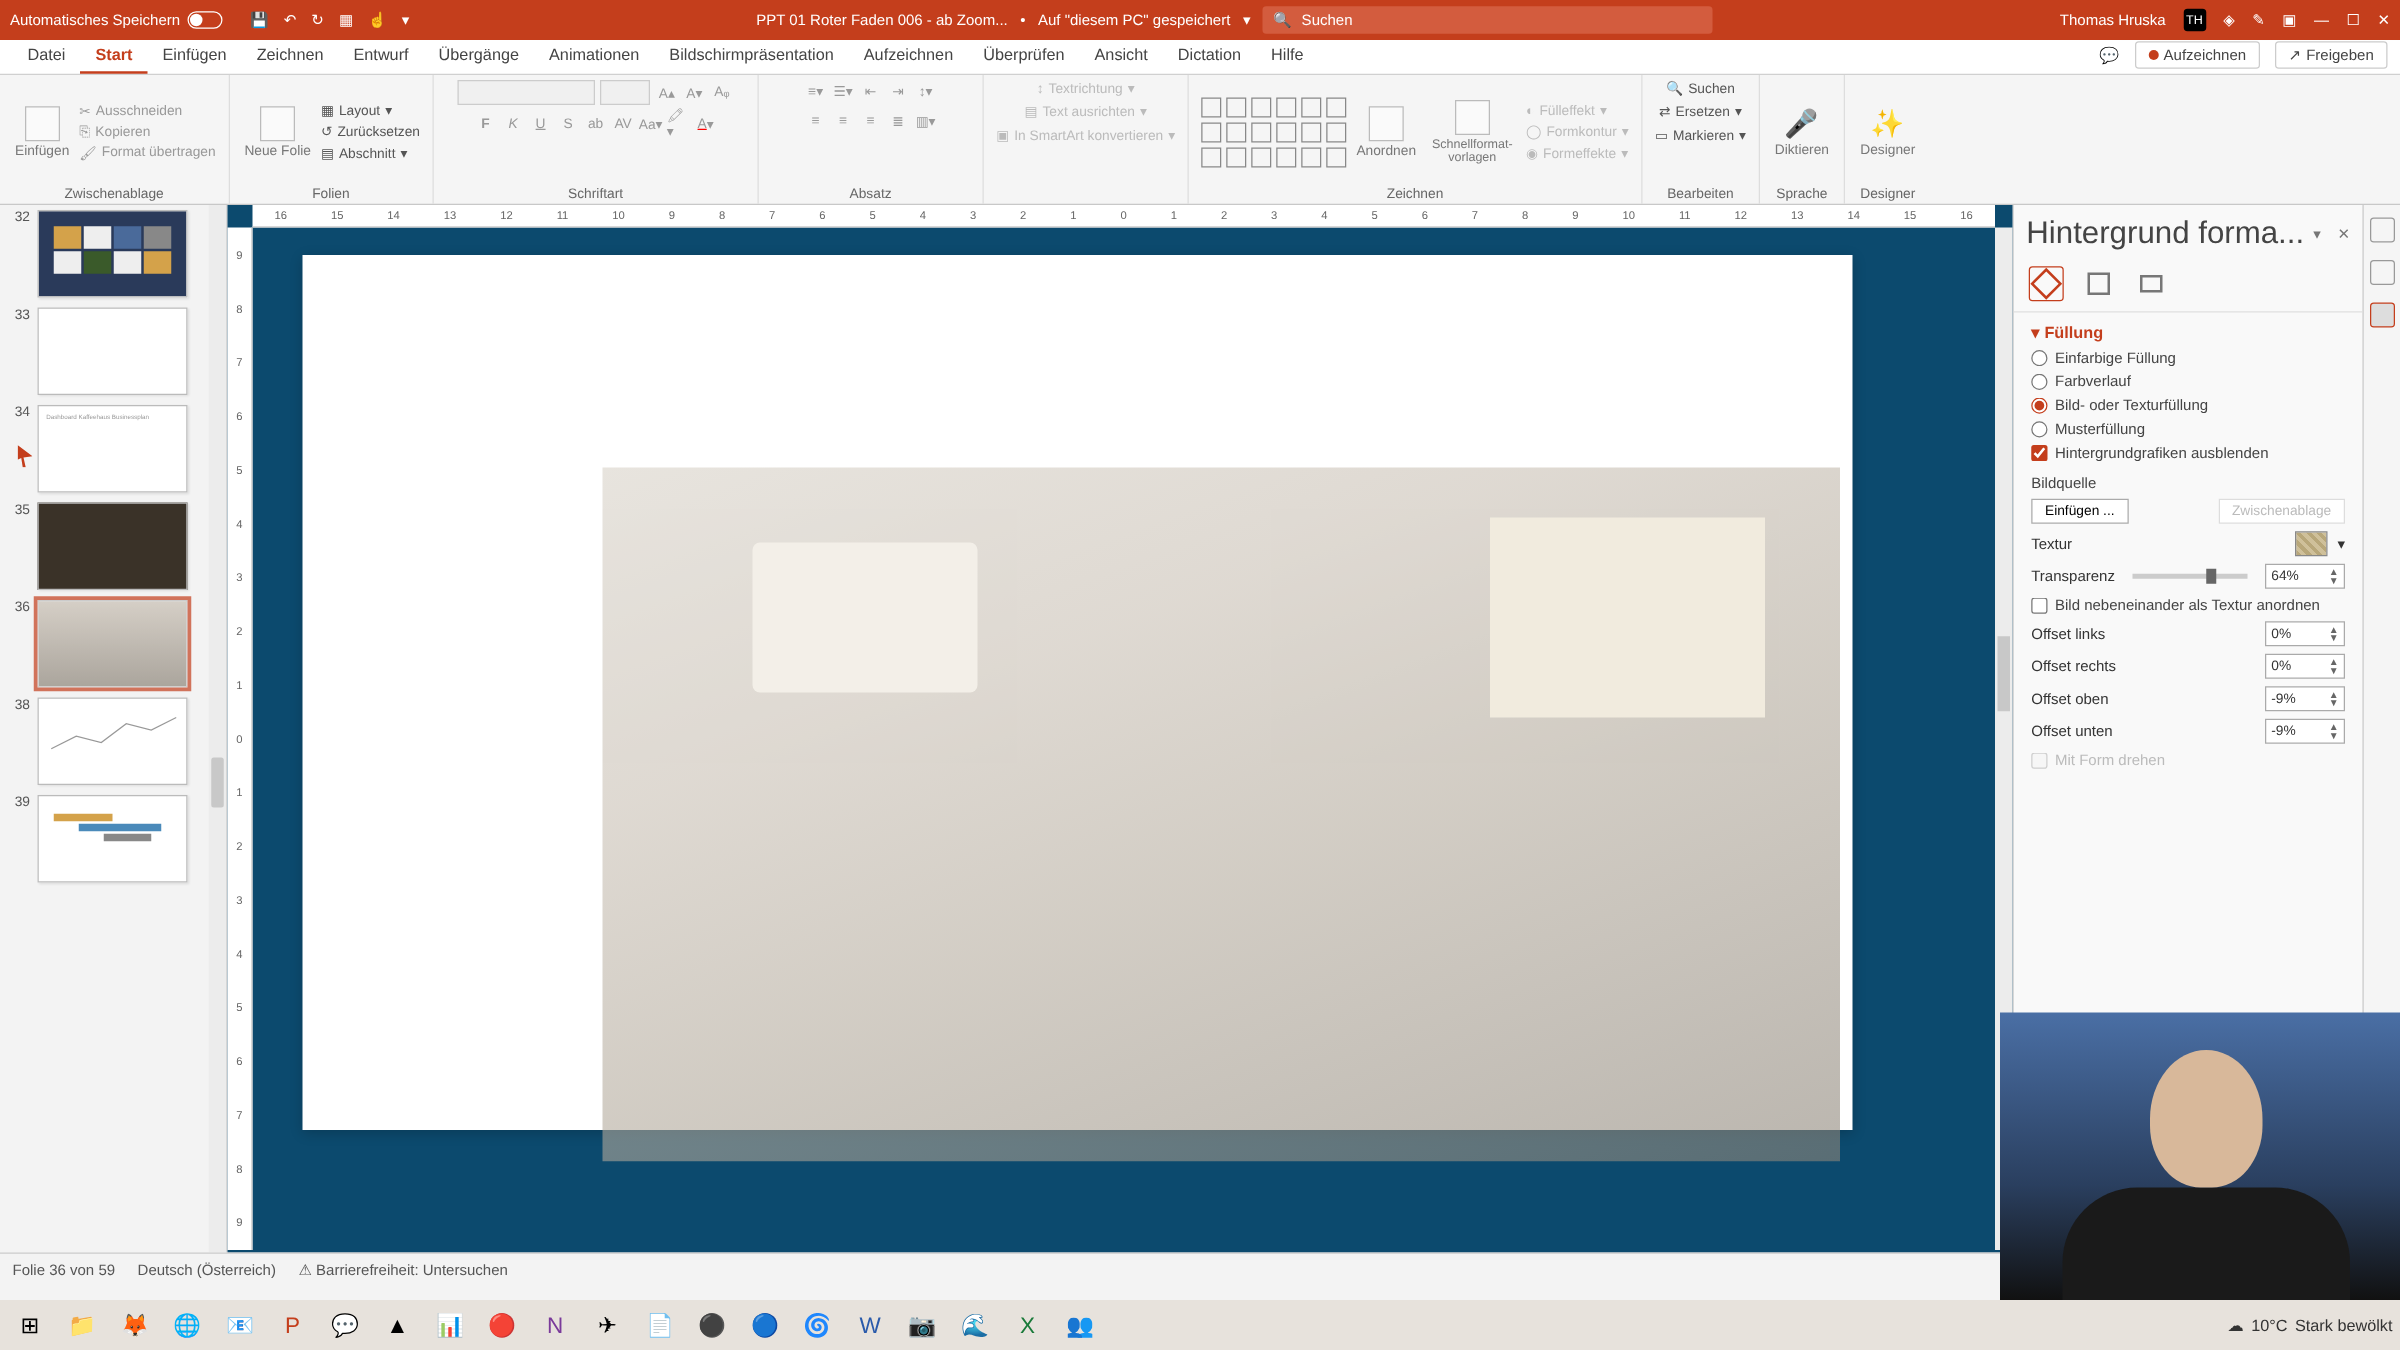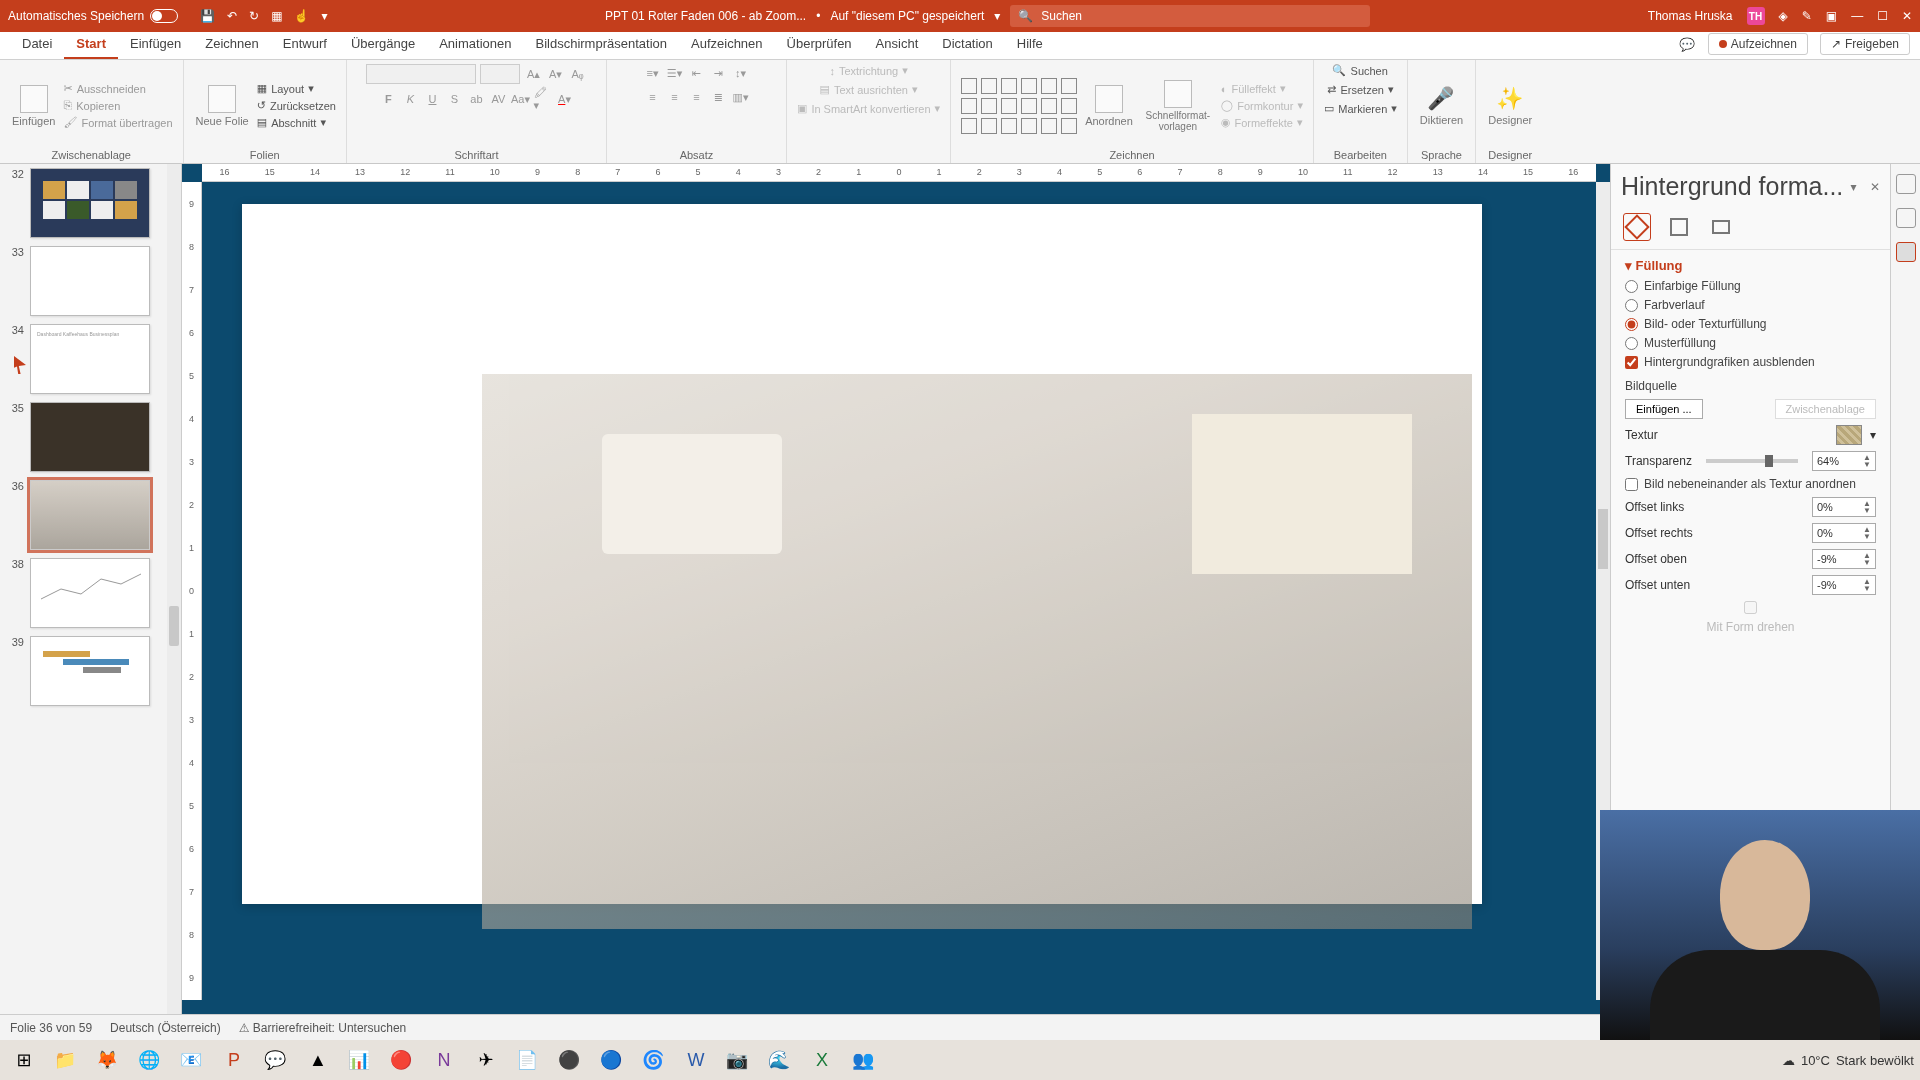--- a/index.html
+++ b/index.html
@@ -9,21 +9,21 @@
 .titlebar { height: 32px; background: #c43e1c; display: flex; align-items: center; color: #fff; font-size: 12px; padding: 0 8px; }
 .titlebar .left { display: flex; align-items: center; gap: 12px; }
 .autosave { display: flex; align-items: center; gap: 6px; }
 .toggle { width: 28px; height: 14px; border: 1px solid #fff; border-radius: 7px; position: relative; }
 .toggle::after { content: ''; width: 10px; height: 10px; background: #fff; border-radius: 50%; position: absolute; top: 1px; left: 1px; }
 .qat { display: flex; gap: 12px; margin-left: 10px; }
 .qat span { cursor: pointer; }
 .titlebar .center { flex: 1; text-align: center; display: flex; justify-content: center; gap: 10px; align-items: center; }
 .searchbox { width: 360px; height: 22px; background: #d35c3e; border-radius: 3px; display: flex; align-items: center; padding: 0 8px; color: #fff; gap: 8px; }
 .titlebar .right { display: flex; align-items: center; gap: 14px; }
-.avatar { width: 18px; height: 18px; background: #ec4899; border-radius: 3px; display: inline-flex; align-items: center; justify-content: center; font-size: 10px; font-weight: bold; color: #fff; }
+.avatar { width: 18px; height: 18px; background: #000000; border-radius: 3px; display: inline-flex; align-items: center; justify-content: center; font-size: 10px; font-weight: normal; color: #fff; }
 
 
 .ribbon-tabs { height: 28px; background: #fff; display: flex; align-items: flex-end; padding: 0 10px; border-bottom: 1px solid #d0d0d0; font-size: 13px; color: #444; justify-content: space-between; }
 .tabs-left { display: flex; }
 .tabs-left .tab { padding: 6px 12px; cursor: pointer; }
 .tabs-left .tab.active { border-bottom: 2px solid #c43e1c; color: #c43e1c; font-weight: 600; }
 .tabs-right { display: flex; gap: 12px; align-items: center; padding-bottom: 4px; }
 .tabs-right .btn { padding: 3px 10px; border: 1px solid #ccc; border-radius: 3px; font-size: 12px; cursor: pointer; display: flex; align-items: center; gap: 4px; }
 .rec-dot { width: 8px; height: 8px; border-radius: 50%; background: #c43e1c; }
 
@@ -83,21 +83,21 @@
 .radio-row input, .chk-row input { accent-color: #c43e1c; }
 .field-row { display: flex; align-items: center; justify-content: space-between; margin: 6px 0; gap: 8px; }
 .field-row .lbl { flex: 1; }
 .spinner { width: 64px; height: 20px; border: 1px solid #aaa; background: #fff; font-size: 11px; padding: 1px 4px; display: flex; align-items: center; justify-content: space-between; }
 .spinner .arrows { font-size: 8px; line-height: 7px; color: #666; }
 .btn-small { padding: 3px 10px; border: 1px solid #aaa; background: #fff; font-size: 11px; cursor: pointer; }
 .btn-small.dis { color: #bbb; border-color: #ddd; }
 .slider { flex: 1; height: 4px; background: #ccc; position: relative; margin: 0 6px; }
 .slider .knob { position: absolute; top: -4px; width: 8px; height: 12px; background: #666; left: 64%; }
 .texture-swatch { width: 26px; height: 20px; background: repeating-linear-gradient(45deg,#b8a77a,#b8a77a 3px,#cfc09a 3px,#cfc09a 6px); border: 1px solid #888; }
-.disabled-text { color: #bbb; flex-direction: column; }
+.disabled-text { color: #bbb; }
 
 
 .siderail { width: 30px; background: #f5f5f5; border-left: 1px solid #ccc; display: flex; flex-direction: column; align-items: center; gap: 14px; padding-top: 10px; }
 .siderail .ico { width: 20px; height: 20px; border: 1px solid #999; border-radius: 3px; cursor: pointer; }
 .siderail .ico.active { background: #ddd; border-color: #c43e1c; }
 
 
 .statusbar { position: absolute; bottom: 0; left: 0; right: 0; height: 26px; background: #f3f3f3; border-top: 1px solid #ccc; display: flex; align-items: center; font-size: 12px; color: #555; padding: 0 10px; justify-content: space-between; }
 .statusbar .left, .statusbar .right { display: flex; gap: 18px; align-items: center; }
 
@@ -106,21 +106,21 @@
 .webcam .head { position: absolute; top: 30px; right: 110px; width: 90px; height: 110px; background: #d8b89a; border-radius: 50% 50% 45% 45%; }
 .webcam .body { position: absolute; bottom: 0; right: 40px; width: 230px; height: 90px; background: #1a1a1a; border-radius: 60px 60px 0 0; }
 
 
 .taskbar { position: absolute; bottom: 0; left: 0; right: 0; height: 40px; background: #e7e2dc; display: flex; align-items: center; padding: 0 6px; gap: 6px; z-index: 100; }
 .taskbar .tbtn { width: 36px; height: 32px; display: flex; align-items: center; justify-content: center; font-size: 18px; cursor: pointer; }
 .taskbar .spacer { flex: 1; }
 .weather { display: flex; align-items: center; gap: 6px; font-size: 13px; color: #333; }
 
 
-.statusbar { bottom: 40px; }
+.statusbar { bottom: 52px; }
 .workarea { bottom: 66px; }
 .webcam { bottom: 40px; }
 
 
 .cursor { position: absolute; width: 0; height: 0; z-index: 200; }
 .cursor::after { content:''; position:absolute; width:12px; height:18px; background:#c43e1c; clip-path: polygon(0 0, 100% 50%, 40% 55%, 55% 100%, 35% 100%, 25% 58%, 0 65%); }
 </style>
 </head>
 <body>
 

